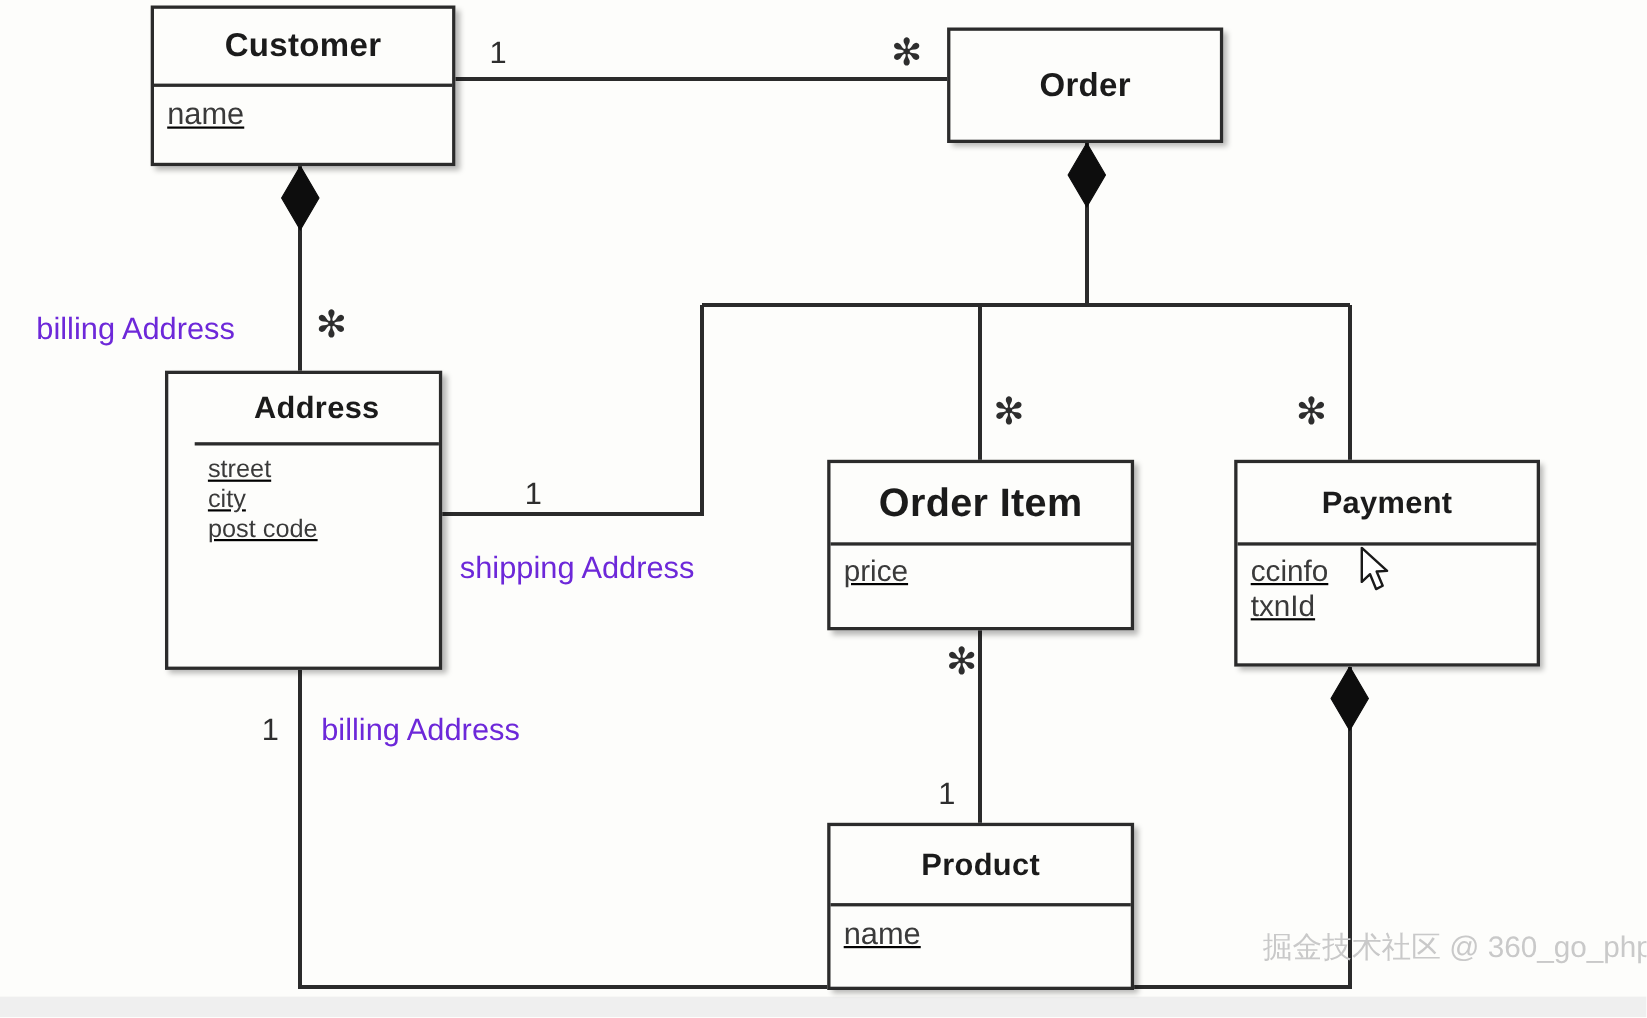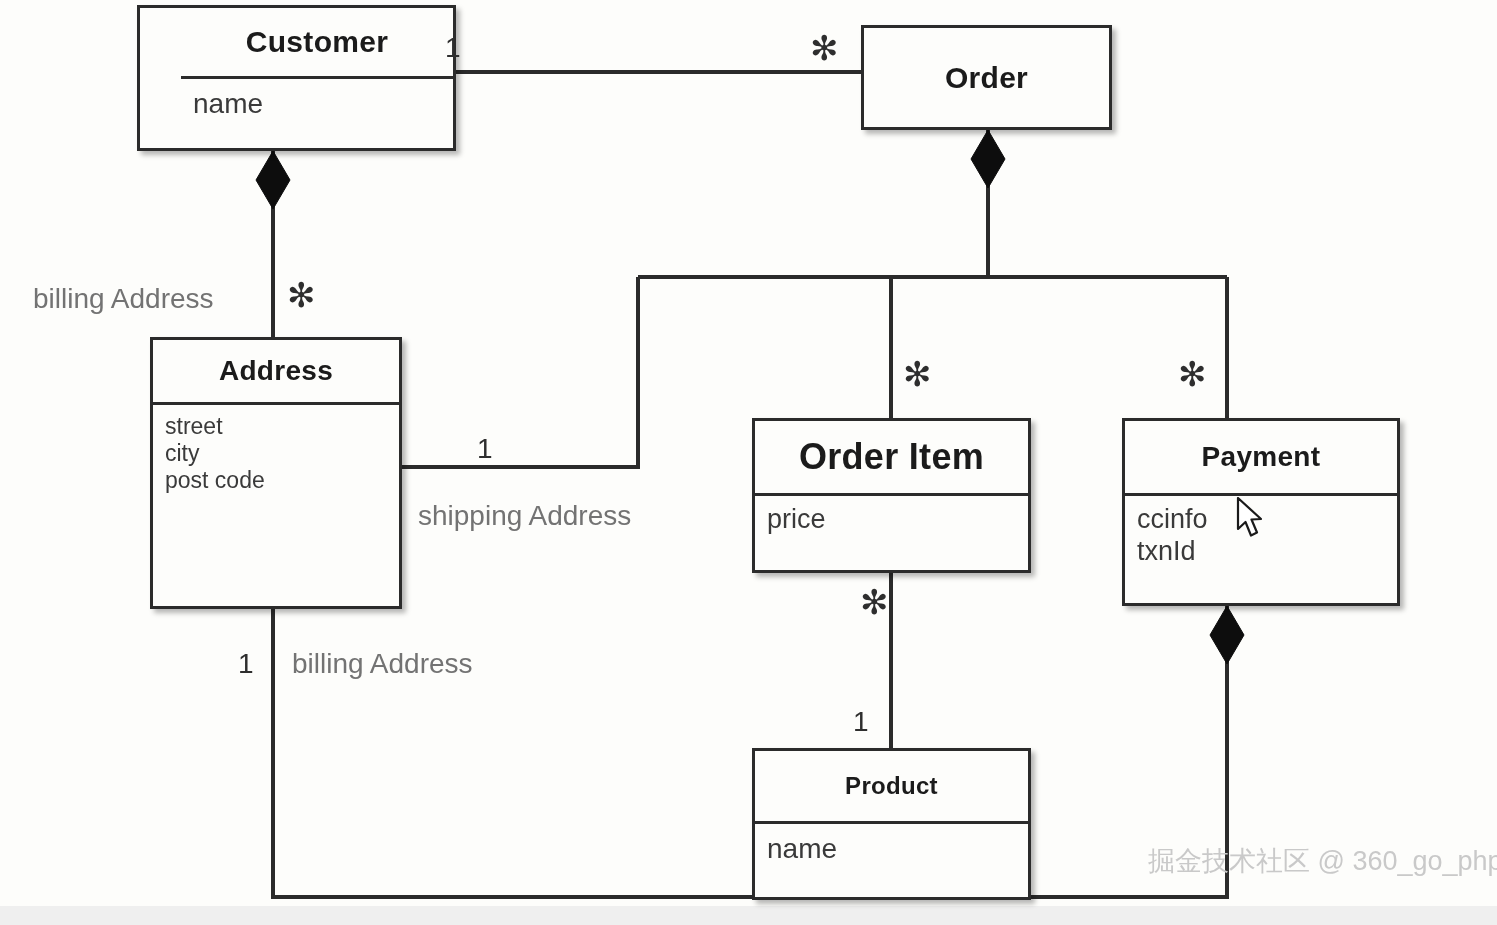--- a/index.html
+++ b/index.html
@@ -46,54 +46,55 @@
     letter-spacing: 0.3px;
     box-sizing: border-box;
     display: flex;
     align-items: center;
     justify-content: center;
   }
   .uml-attrs {
     border-top: 3px solid #2b2b2b;
     box-sizing: border-box;
     padding: 8px 0 6px 12px;
+    text-decoration: underline;
   }
   .uml-attr {
     color: #3a3a3a;
     line-height: 1.18;
     white-space: nowrap;
   }
   
-  #box-customer       { left: 137px; top: 5px;   width: 319px; height: 146px; padding-left: 41px; }
+  #box-customer       { left: 137px; top: 5px;   width: 277px; height: 146px; }
   #box-customer .uml-title { height: 68px; font-size: 30px; }
   #box-customer .uml-attr  { font-size: 28px; }
 
   #box-order          { left: 861px; top: 25px;  width: 251px; height: 105px; }
   #box-order .uml-title { height: 99px; font-size: 30px; }
 
-  #box-address        { left: 150px; top: 337px; width: 252px; height: 272px; }
+  #box-address        { left: 150px; top: 337px; width: 252px; height: 272px; padding-left: 24px; }
   #box-address .uml-title { height: 62px; font-size: 28px; }
   #box-address .uml-attr  { font-size: 23px; }
 
   #box-orderitem      { left: 752px; top: 418px; width: 279px; height: 155px; }
   #box-orderitem .uml-title { height: 72px; font-size: 36px; border-radius: 16px; }
   #box-orderitem .uml-attr  { font-size: 27px; }
 
   #box-payment        { left: 1092px; top: 418px; width: 278px; height: 188px; margin-left: 30px; }
   #box-payment .uml-title { height: 72px; font-size: 28px; }
   #box-payment .uml-attr  { font-size: 27px; }
 
   #box-product        { left: 752px; top: 748px; width: 279px; height: 152px; }
-  #box-product .uml-title { height: 70px; font-size: 24px; }
+  #box-product .uml-title { height: 70px; font-size: 28px; }
   #box-product .uml-attr  { font-size: 28px; }
 
   
   .edge-label {
     position: absolute;
-    color: #737373;
+    color: #6d28d9;
     font-size: 28px;
     white-space: nowrap;
     z-index: 6;
   }
   .mult {
     position: absolute;
     color: #2e2e2e;
     font-size: 28px;
     white-space: nowrap;
     z-index: 6;

